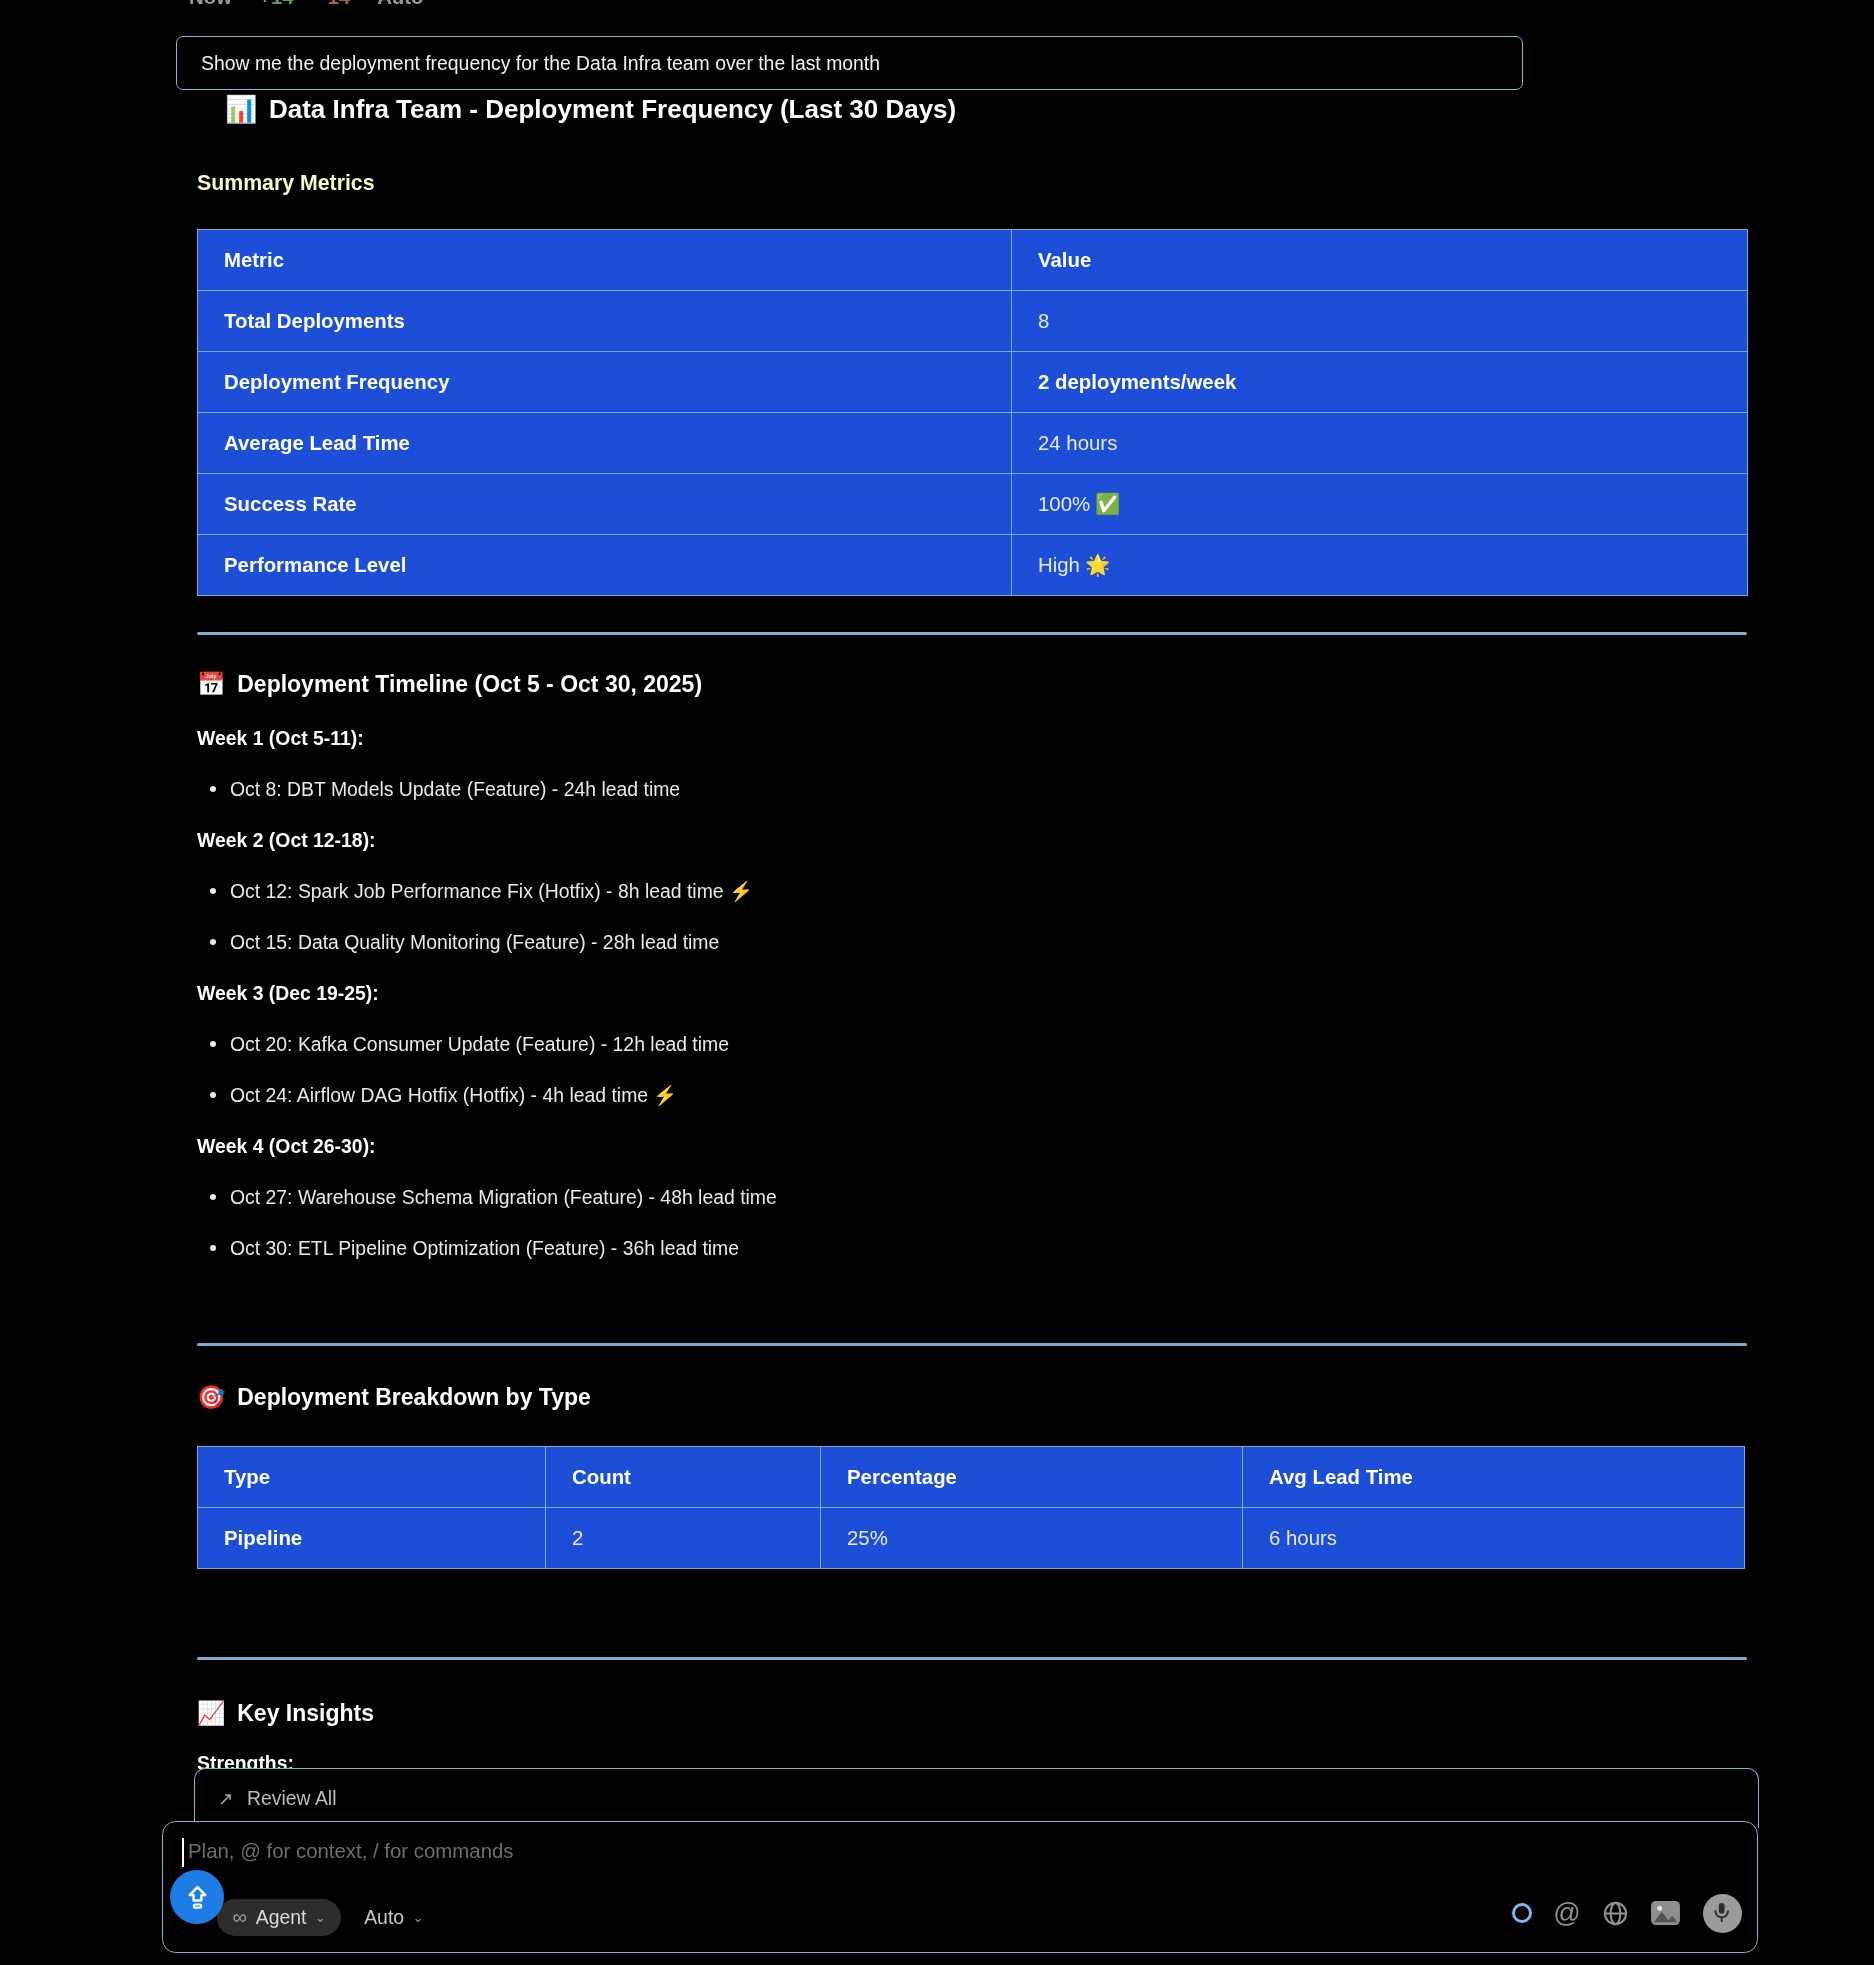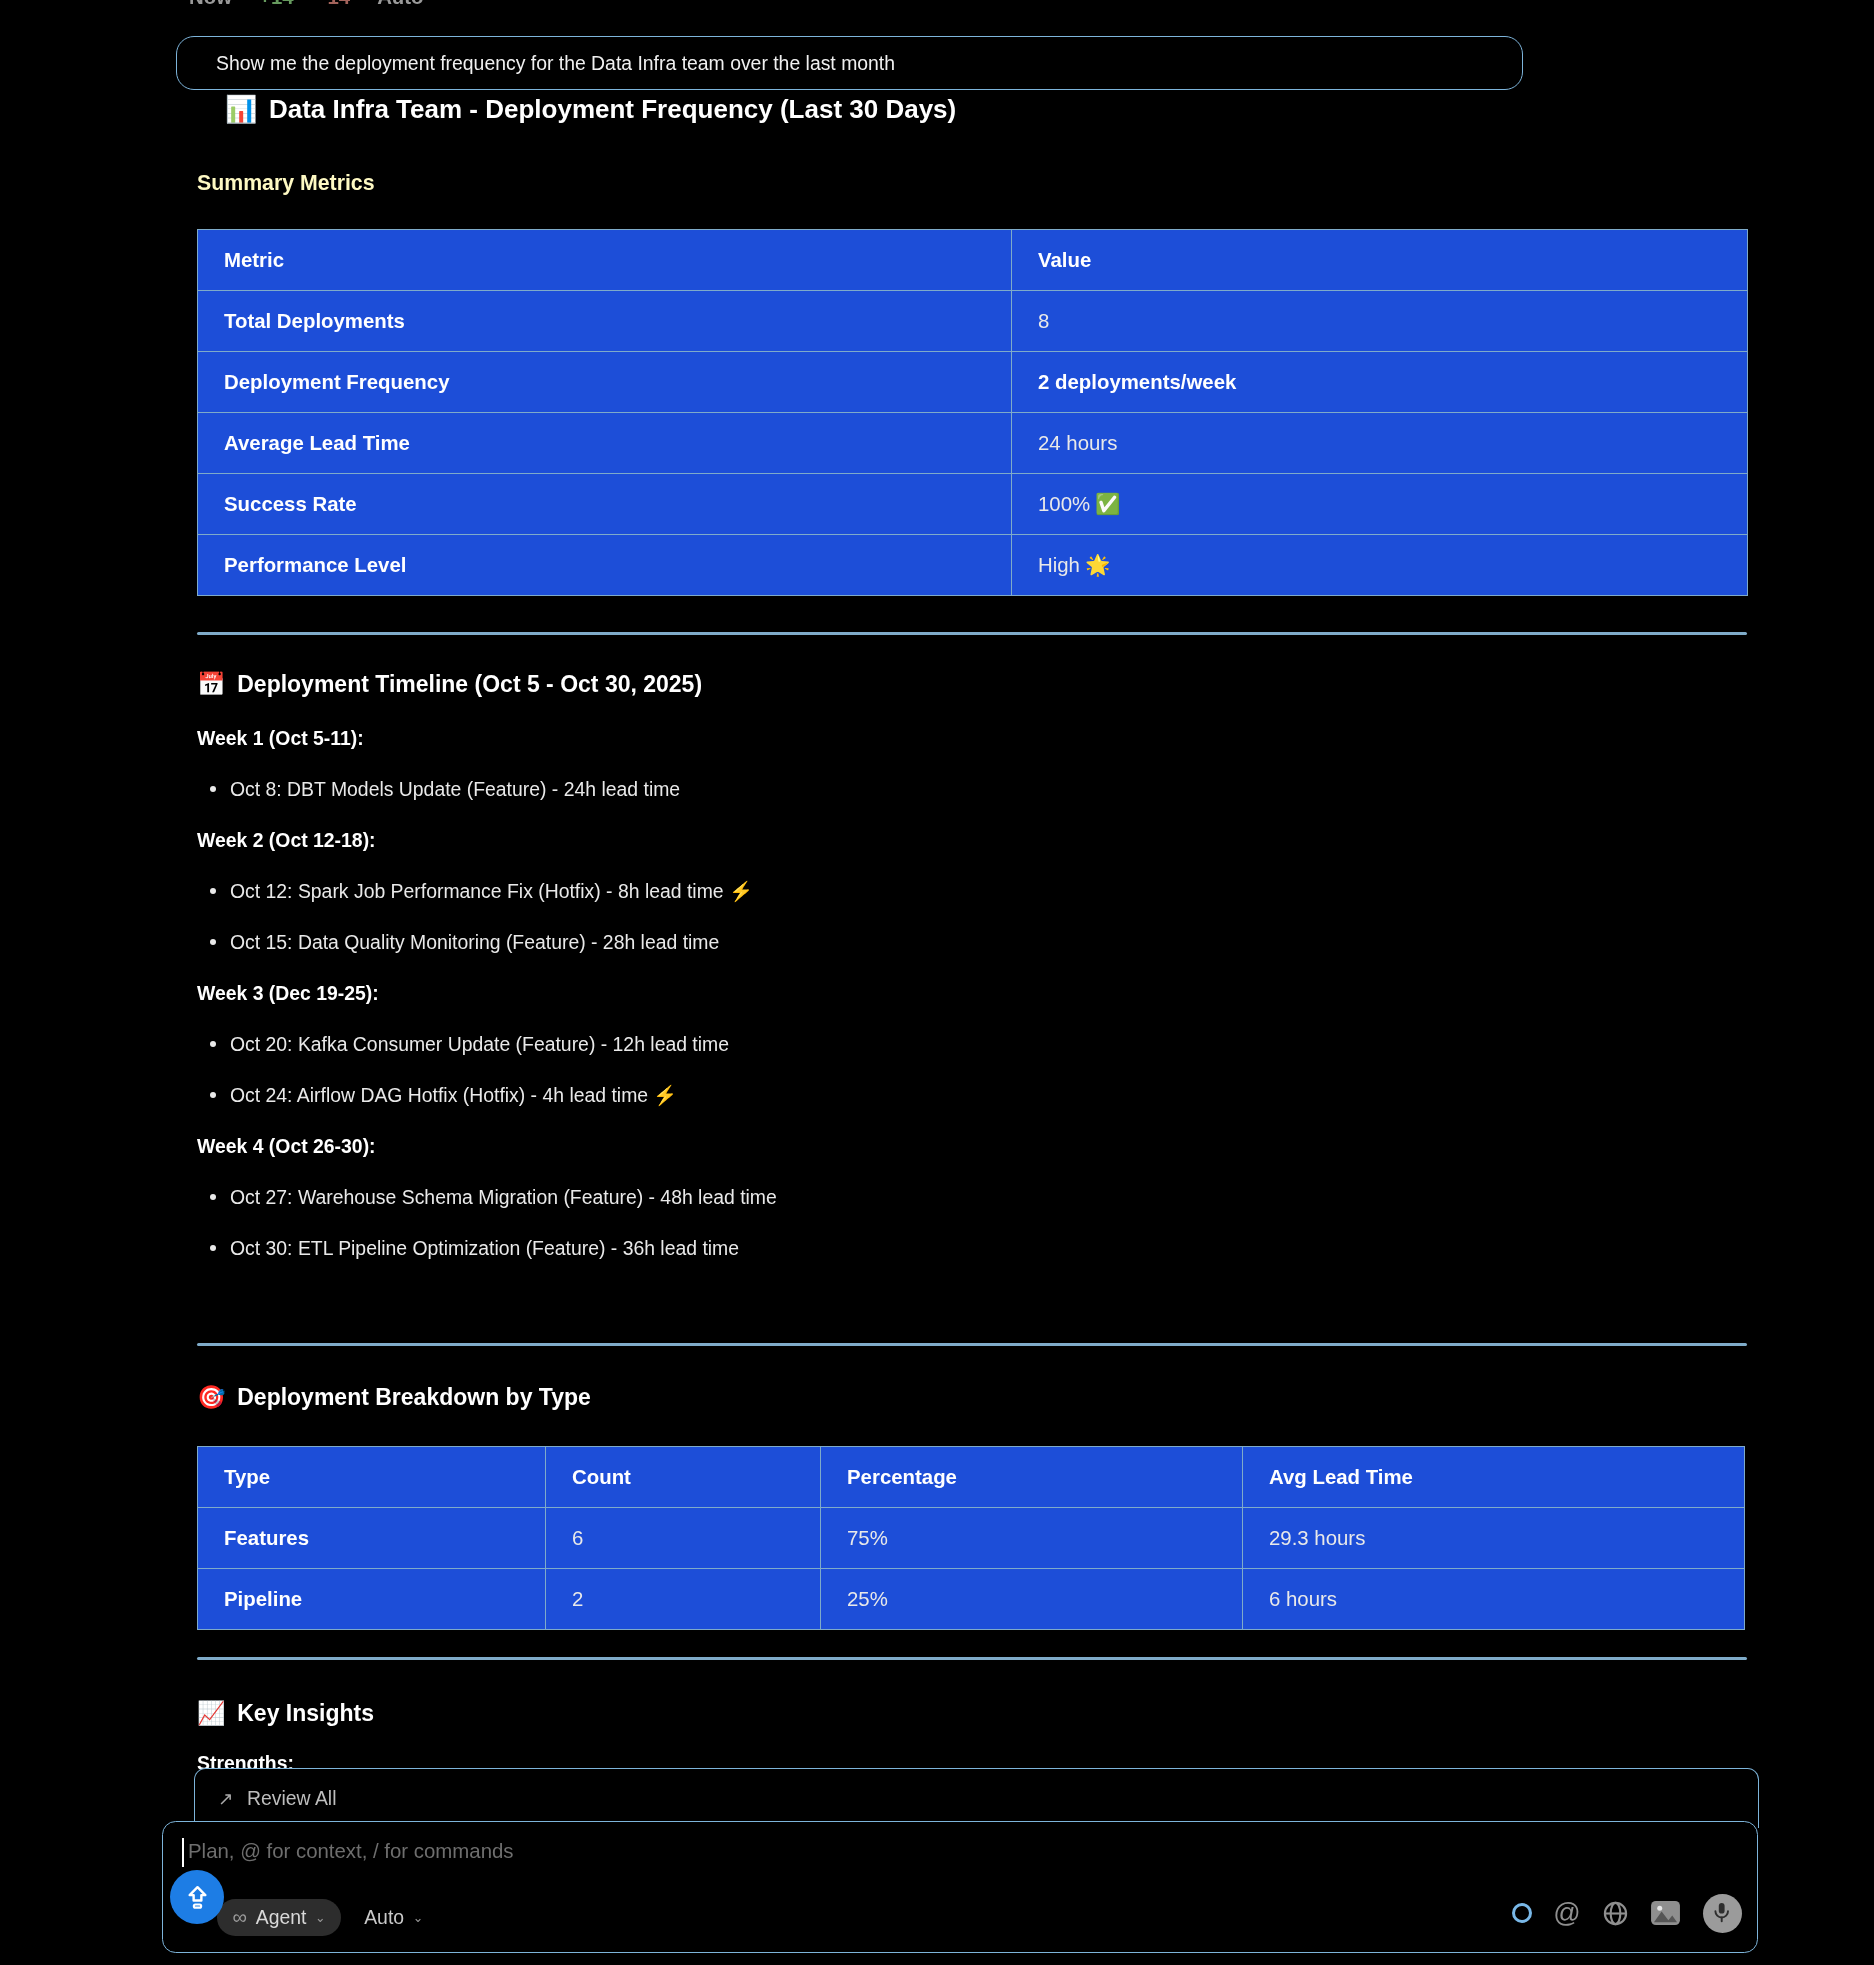--- a/index.html
+++ b/index.html
@@ -12,22 +12,22 @@
 
   
   .top-bar { position:absolute; left:189px; top:-13.6px; display:flex; gap:27px;
              font-size:20.4px; font-weight:600; white-space:nowrap; }
   .top-bar .dim { color:#9a9a9a; }
   .top-bar .add { color:#669a5e; }
   .top-bar .del { color:#a3635b; }
 
   
   .prompt-box { position:absolute; left:176px; top:36px; width:1347px; height:54px;
-    border:1.9px solid #7db4da; border-radius:18px; display:flex; align-items:center;
-    padding-left:39px; font-size:19.4px; color:#f0f0f0; background:#000; }
+    border:1.9px solid #7db4da; border-radius:7px; display:flex; align-items:center;
+    padding-left:24px; font-size:19.4px; color:#f0f0f0; background:#000; }
 
   .h1 { position:absolute; left:197px; top:94px; font-size:26px; font-weight:700; color:#fff;margin-left:28px; }
   .h2 { position:absolute; left:197px; font-size:23px; font-weight:700; color:#fff; }
   .h3 { position:absolute; left:197px; top:171px; font-size:21.3px; font-weight:700; color:#fef9c3; }
   .emoji { margin-right:11.6px; }
 
   table { border-collapse:collapse; table-layout:fixed; font-size:20.4px; color:#e9e9e9; background:#1d4ed8; }
   th, td { border:1.9px solid #7fabc9; height:61px; padding:0 9.7px 0 26px;
            text-align:left; vertical-align:middle; font-weight:400; }
   th, .cell-bold { font-weight:700; color:#fff; }
@@ -172,26 +172,20 @@
         <col style="width:275px">
         <col style="width:422px">
         <col style="width:502px">
       </colgroup>
     <tbody>
         <tr>
       <th>Type</th>
       <th>Count</th>
       <th>Percentage</th>
       <th>Avg Lead Time</th>
-    </tr>
-    <tr>
-      <td class="cell-bold">Features</td>
-      <td>6</td>
-      <td>75%</td>
-      <td>29.3 hours</td>
     </tr>
     <tr>
       <td class="cell-bold">Pipeline</td>
       <td>2</td>
       <td>25%</td>
       <td>6 hours</td>
     </tr>
   </tbody>
     </table>
 

